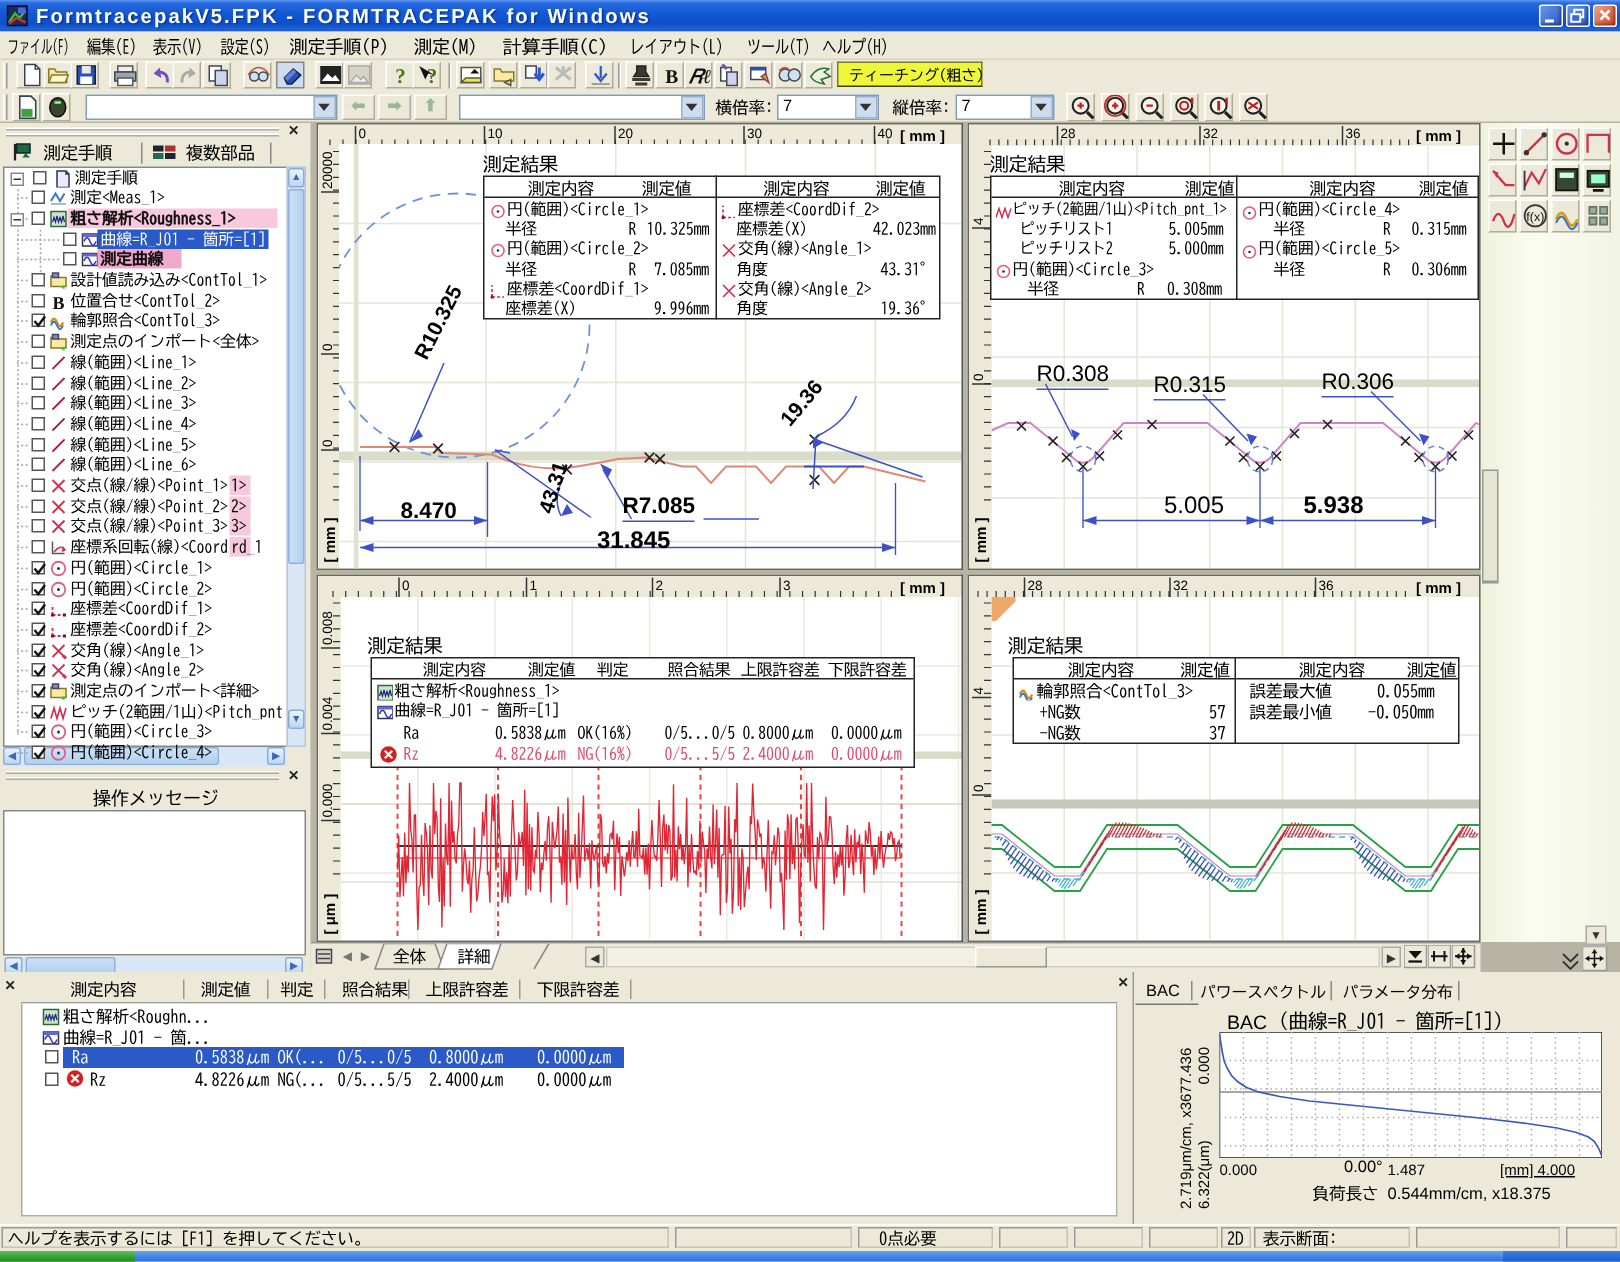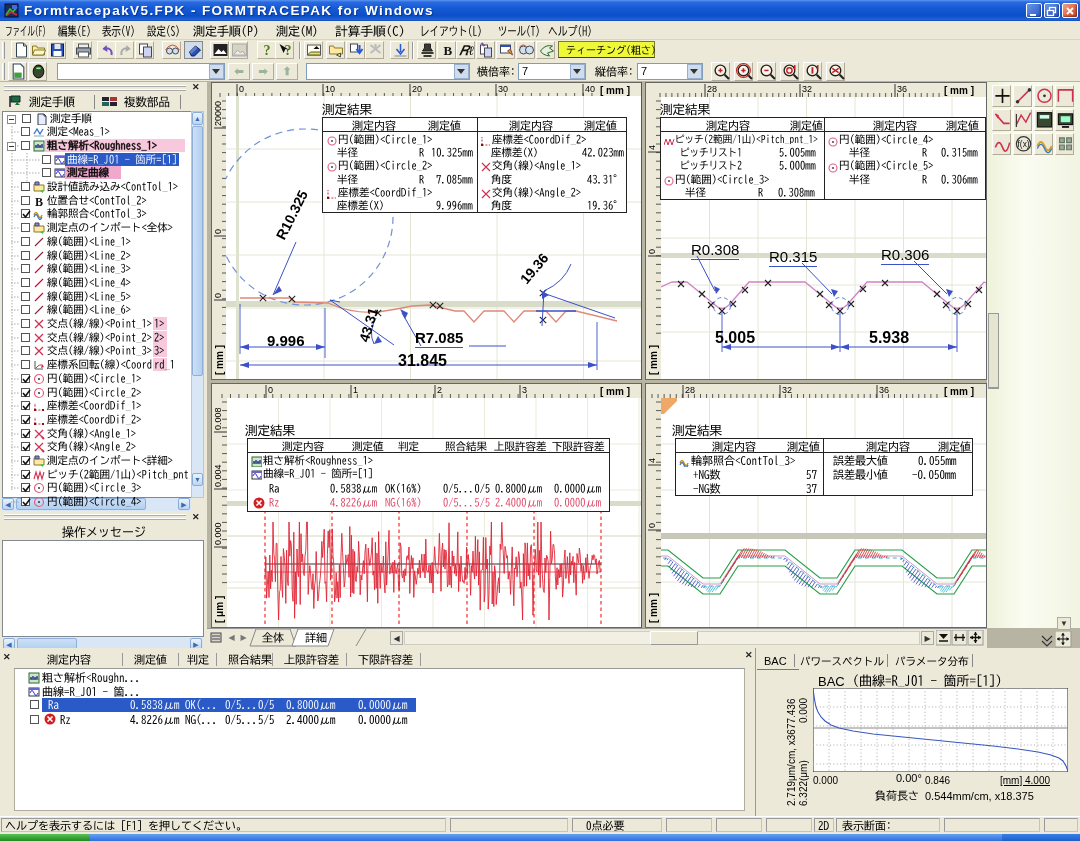--- a/index.html
+++ b/index.html
@@ -1556,21 +1556,21 @@
     <path d="M148 248l4-8 4 6z" fill="#3c50c8"></path>
     <path d="M195 250L176 217" stroke="#3c50c8"></path>
     <path d="M174 213l8 4-3 6z" fill="#3c50c8"></path>
     <path d="M243 250h37" stroke="#3c50c8"></path>
     <path d="M318 195L316 230" stroke="#3c50c8"></path>
     <path d="M310 215h40" stroke="#3c50c8" stroke-width="1.4"></path>
     <path d="M317 197L389 222" stroke="#3c50c8"></path>
     <path d="M318 195Q338 186 345 168" stroke="#3c50c8" fill="none"></path>
     <path d="M316 203l0 -8 7 4z" fill="#3c50c8"></path>
   </svg>
-<div style="position:absolute;left:267px;top:332px;font-size:15px;color:#000;white-space:pre;font-weight:bold;">9.996</div>
+<div style="position:absolute;left:267px;top:332px;font-size:15px;color:#000;white-space:pre;font-weight:bold;">8.470</div>
 <div style="position:absolute;left:398px;top:352px;font-size:16px;color:#000;white-space:pre;font-weight:bold;">31.845</div>
 <div style="position:absolute;left:415px;top:329px;font-size:15px;color:#000;white-space:pre;font-weight:bold;border-bottom:1.5px solid #3c50c8;padding-bottom:1px;">R7.085</div>
 <div style="position:absolute;left:287px;top:226px;font-size:14px;color:#000;white-space:pre;font-weight:bold;transform:rotate(-63deg);transform-origin:0 100%;">R10.325</div>
 <div style="position:absolute;left:371px;top:328px;font-size:14px;color:#000;white-space:pre;font-weight:bold;transform:rotate(-73deg);transform-origin:0 100%;">43.31</div>
 <div style="position:absolute;left:529px;top:271px;font-size:14px;color:#000;white-space:pre;font-weight:bold;transform:rotate(-50deg);transform-origin:0 100%;">19.36</div>
 <svg class="t" style="left:322px;top:103px;" width="50" height="12.5" viewBox="0 0 400 100" preserveAspectRatio="none">
     <g fill="#000">
       <use href="#u6e2c" x="0"></use>
       <use href="#u5b9a" x="100"></use>
       <use href="#u7d50" x="200"></use>
@@ -2005,21 +2005,21 @@
     <path d="M61 250h118" stroke="#3c50c8"></path>
     <path d="M61 250l9 -3v6z" fill="#3c50c8"></path>
     <path d="M179 250l-9 -3v6z" fill="#3c50c8"></path>
     <path d="M179 250h117" stroke="#3c50c8"></path>
     <path d="M179 250l9 -3v6z" fill="#3c50c8"></path>
     <path d="M296 250l-9 -3v6z" fill="#3c50c8"></path>
   </svg>
 <div style="position:absolute;left:663px;top:241px;font-size:15px;color:#000;white-space:pre;border-bottom:1.5px solid #3c50c8;padding-bottom:1px;margin-left:28px;">R0.308</div>
 <div style="position:absolute;left:769px;top:248px;font-size:15px;color:#000;white-space:pre;border-bottom:1.5px solid #3c50c8;padding-bottom:1px;">R0.315</div>
 <div style="position:absolute;left:881px;top:246px;font-size:15px;color:#000;white-space:pre;border-bottom:1.5px solid #3c50c8;padding-bottom:1px;">R0.306</div>
-<div style="position:absolute;left:715px;top:329px;font-size:16px;color:#000;white-space:pre;font-weight:bold;">5.005</div>
+<div style="position:absolute;left:776px;top:329px;font-size:16px;color:#000;white-space:pre;font-weight:normal;">5.005</div>
 <div style="position:absolute;left:869px;top:329px;font-size:16px;color:#000;white-space:pre;font-weight:bold;">5.938</div>
 <svg class="t" style="left:660px;top:103px;" width="50" height="12.5" viewBox="0 0 400 100" preserveAspectRatio="none">
     <g fill="#000">
       <use href="#u6e2c" x="0"></use>
       <use href="#u5b9a" x="100"></use>
       <use href="#u7d50" x="200"></use>
       <use href="#u679c" x="300"></use>
     </g>
   </svg>
 <div style="position:absolute;left:660px;top:117px;width:326px;height:83px;background:#fff;border:1px solid #222;"></div>
@@ -3418,21 +3418,21 @@
     <path d="M224 0V84" stroke="#aaa" stroke-dasharray="1 2.4"></path>
     <path d="M240 0V84" stroke="#aaa" stroke-dasharray="1 2.4"></path>
     <path d="M0 19H255" stroke="#aaa" stroke-dasharray="1 2.4"></path>
     <path d="M0 38H255" stroke="#aaa" stroke-dasharray="1 2.4"></path>
     <path d="M0 57H255" stroke="#aaa" stroke-dasharray="1 2.4"></path>
     <path d="M0 76H255" stroke="#aaa" stroke-dasharray="1 2.4"></path>
     <path d="M0 40h255" stroke="#888"></path>
     <polyline points="0,1 1,8 2,14 3,19 5,24 8,29 12,33 18,37 26,40 40,43 60,46 90,49 120,52 150,55 180,58 205,61 225,64 238,67 246,70 250,73 253,78 255,83" fill="none" stroke="#3858c0" stroke-width="1.1"></polyline>
   </svg>
 <div style="position:absolute;left:813px;top:775px;font-size:10px;color:#000;white-space:pre;">0.000</div>
-<div style="position:absolute;left:925px;top:775px;font-size:10px;color:#000;white-space:pre;">0.846</div>
+<div style="position:absolute;left:925px;top:775px;font-size:10px;color:#000;white-space:pre;">1.487</div>
 <div style="position:absolute;left:1000px;top:775px;font-size:10px;color:#000;white-space:pre;text-decoration:underline;">[mm] 4.000</div>
 <div style="position:absolute;left:786px;top:806px;font-size:10px;color:#000;white-space:pre;transform:rotate(-90deg);transform-origin:0 0;">2.719μm/cm, x3677.436</div>
 <div style="position:absolute;left:798px;top:806px;font-size:10px;color:#000;white-space:pre;transform:rotate(-90deg);transform-origin:0 0;">6.322(μm)</div>
 <div style="position:absolute;left:798px;top:723px;font-size:10px;color:#000;white-space:pre;transform:rotate(-90deg);transform-origin:0 0;">0.000</div>
 <svg class="t" style="left:875px;top:790px;" width="44" height="11" viewBox="0 0 400 100" preserveAspectRatio="none">
     <g fill="#000">
       <use href="#u8ca0" x="0"></use>
       <use href="#u8377" x="100"></use>
       <use href="#u9577" x="200"></use>
       <use href="#u3055" x="300"></use>

